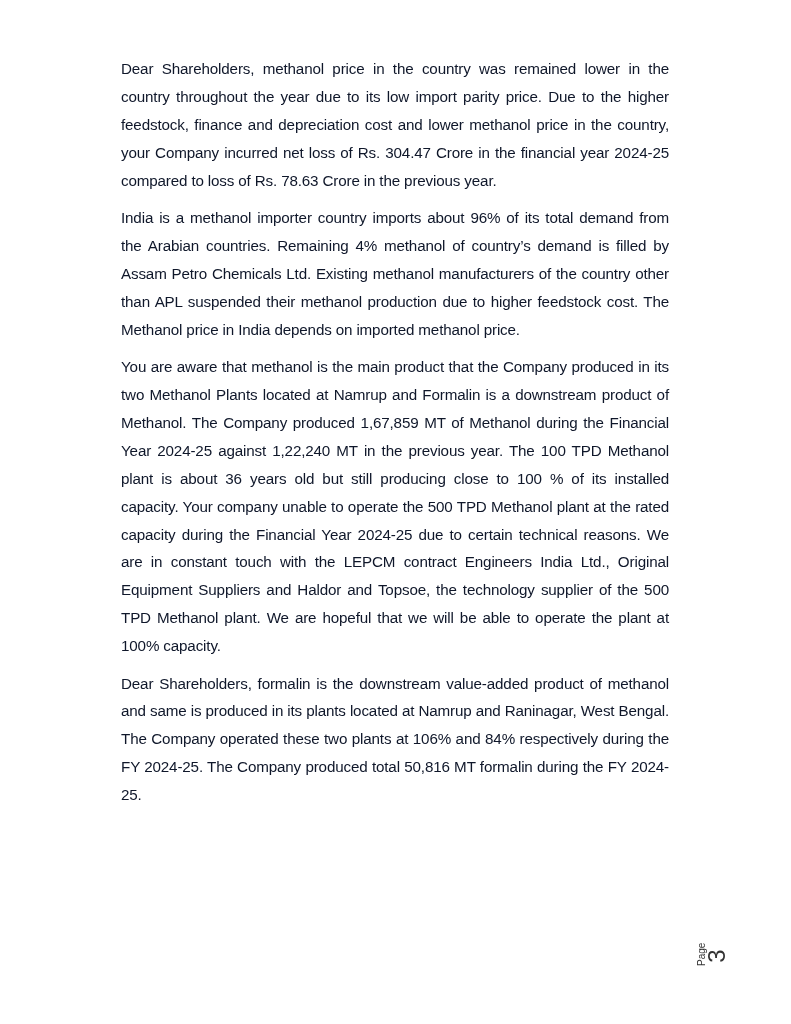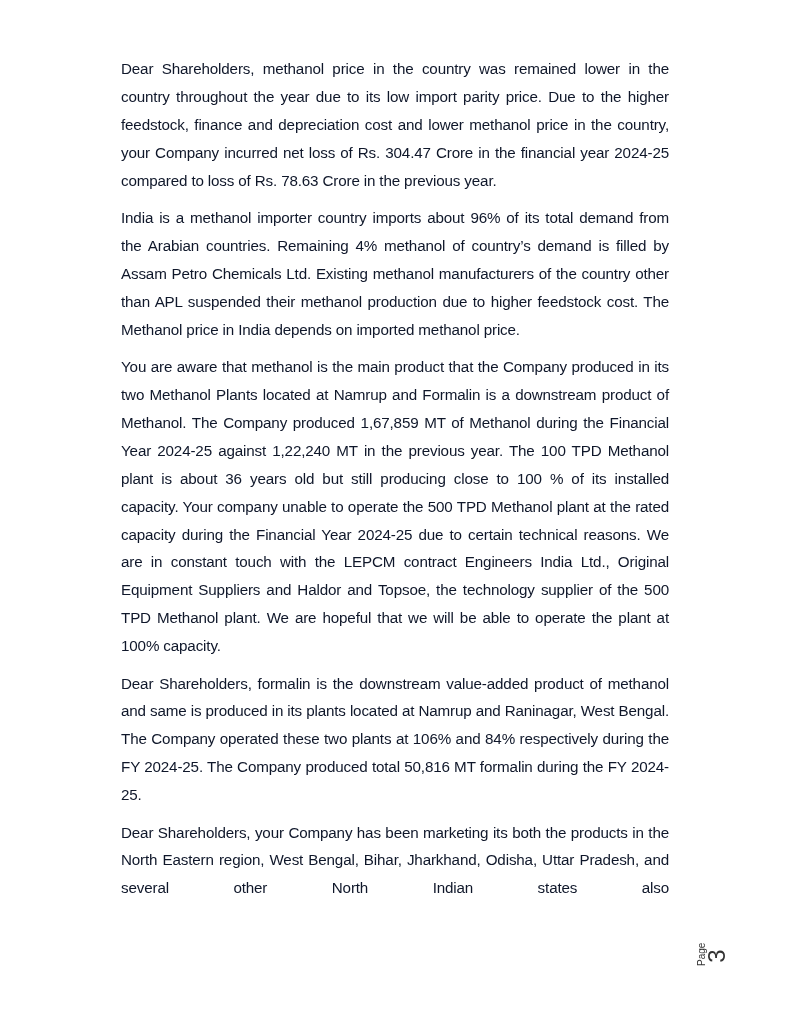--- a/index.html
+++ b/index.html
@@ -32,19 +32,18 @@
     }
   </style>
 </head>
 <body>
 
 <div class="page">
   <p class="para">Dear Shareholders, methanol price in the country was remained lower in the country throughout the year due to its low import parity price. Due to the higher feedstock, finance and depreciation cost and lower methanol price in the country, your Company incurred net loss of Rs. 304.47 Crore in the financial year 2024-25 compared to loss of Rs. 78.63 Crore in the previous year.</p>
   <p class="para">India is a methanol importer country imports about 96% of its total demand from the Arabian countries. Remaining 4% methanol of country’s demand is filled by Assam Petro Chemicals Ltd. Existing methanol manufacturers of the country other than APL suspended their methanol production due to higher feedstock cost. The Methanol price in India depends on imported methanol price.</p>
   <p class="para">You are aware that methanol is the main product that the Company produced in its two Methanol Plants located at Namrup and Formalin is a downstream product of Methanol. The Company produced 1,67,859 MT of Methanol during the Financial Year 2024-25 against 1,22,240 MT in the previous year. The 100 TPD Methanol plant is about 36 years old but still producing close to 100 % of its installed capacity. Your company unable to operate the 500 TPD Methanol plant at the rated capacity during the Financial Year 2024-25 due to certain technical reasons. We are in constant touch with the LEPCM contract Engineers India Ltd., Original Equipment Suppliers and Haldor and Topsoe, the technology supplier of the 500 TPD Methanol plant. We are hopeful that we will be able to operate the plant at 100% capacity.</p>
   <p class="para">Dear Shareholders, formalin is the downstream value-added product of methanol and same is produced in its plants located at Namrup and Raninagar, West Bengal. The Company operated these two plants at 106% and 84% respectively during the FY 2024-25. The Company produced total 50,816 MT formalin during the FY 2024-25.</p>
-  <p class="para" style="text-align-last: justify;">Dear Shareholders, your Company has been marketing its both the products in the North Eastern region, West Bengal, Bihar, Jharkhand, Odisha, Uttar Pradesh, and several other North Indian states also</p>
 </div>
 
 <div class="pagenum">
   <span class="num">3</span>
   <span class="label">Page</span>
 </div>
 
 </body></html>

